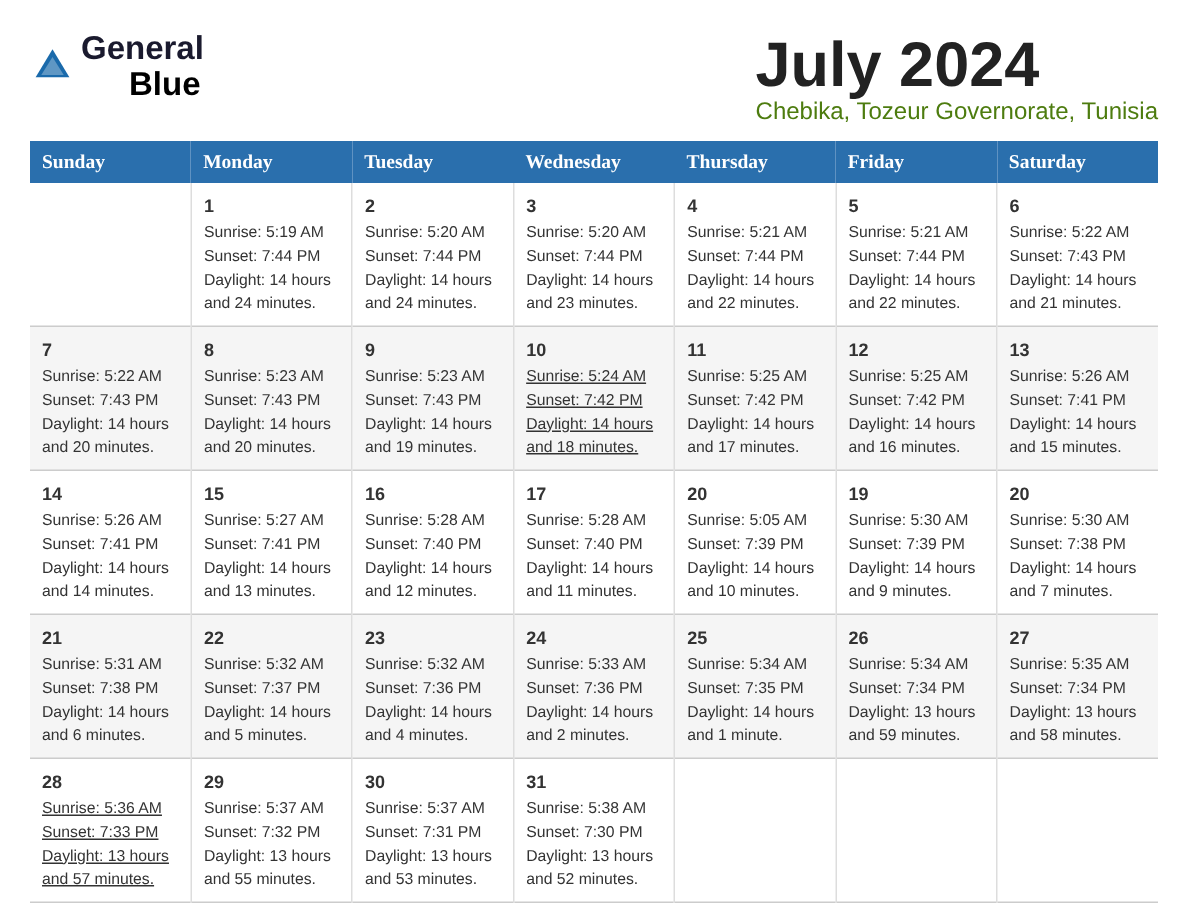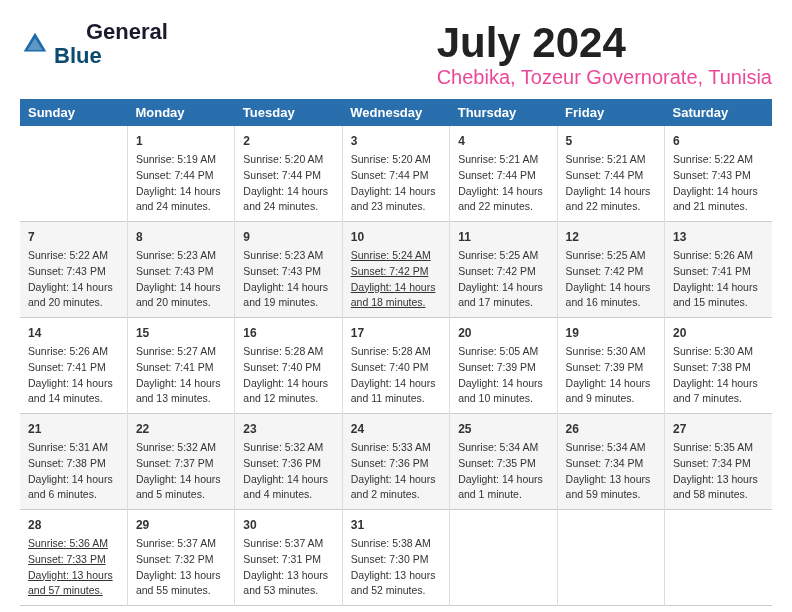--- a/index.html
+++ b/index.html
@@ -19,51 +19,52 @@
     .logo {
       display: flex;
       align-items: center;
       gap: 4px;
     }
     .logo-text {
       font-size: 22px;
       font-weight: bold;
       line-height: 1.1;
     }
-    .logo-general { color: #1a1a2e; margin-left: 32px; }
-    .logo-blue { color: #0c4a6e; }
+    .logo-general { color: #1a1a2e; }
+    .logo-blue { color: #000000; margin-left: 32px; }
     .logo-icon {
       width: 30px;
       height: 30px;
     }
     .title-area {
       text-align: left;
     }
     .month-title {
       font-size: 42px;
       font-weight: bold;
       color: #222;
       line-height: 1.1;
     }
     .subtitle {
-      font-size: 20px;
-      color: #ec4899;
+      font-size: 16px;
+      color: #4d7c0f;
     }
     table {
       width: 100%;
       border-collapse: collapse;
       font-size: 11px;
     }
     thead tr th {
       background-color: #2a6fad;
       color: #fff;
       padding: 6px 8px;
       text-align: left;
       font-size: 13px;
       font-weight: bold;
+      font-family: Liberation Serif, serif;
     }
     tbody tr {
       border-bottom: 1px solid #ccc;
     }
     tbody tr:nth-child(odd) {
       background: #fff;
     }
     tbody tr:nth-child(even) {
       background: #f5f5f5;
     }

